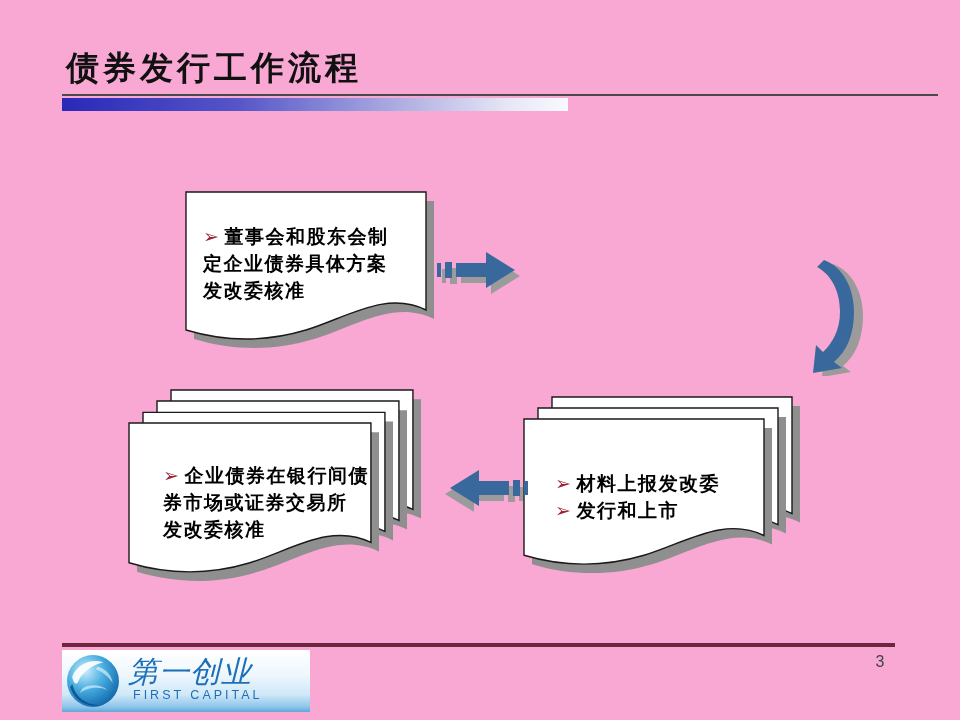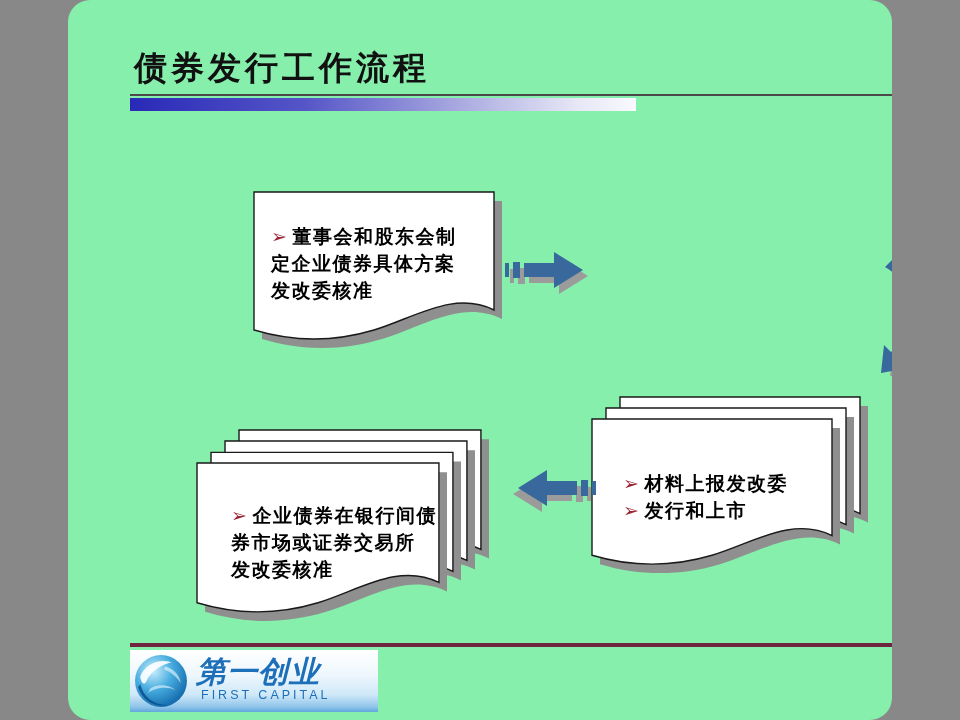--- a/index.html
+++ b/index.html
@@ -6,24 +6,23 @@
     --accent_blue:#38689C;
     --shadow_gray:#9B9B9B;
     --bullet_red:#9B2433;
     --title_bar_blue:#2929B8;
     --footer_line_maroon:#6E2640;
     --logo_blue:#1C6FB8;
   }
   *{margin:0;padding:0;box-sizing:border-box;}
   html,body{background:#888;}
   .slide{
-    position:relative;width:824px;height:720px;margin:0 auto;
-    background:#86efac;overflow:hidden;
+    position:relative;width:960px;height:720px;margin:0 auto;
+    background:#f9a8d4;overflow:hidden;
     font-family:"DejaVu Serif","Liberation Serif",serif;
-    border-radius:22px;
   }
   
   .title{
     position:absolute;left:66px;top:46px;
     font-size:33px;font-weight:bold;color:#111;letter-spacing:4px;
   }
   .title-underline{
     position:absolute;left:62px;top:94px;width:876px;height:2px;background:#4a4a4a;
   }
   .title-accent-bar{
@@ -54,21 +53,21 @@
     position:absolute;left:62px;top:643px;width:833px;height:4px;
     background:var(--footer_line_maroon);
   }
   .logo{
     position:absolute;left:62px;top:650px;width:248px;height:62px;
     background:linear-gradient(180deg,#ffffff 0%,#eef7fd 40%,#cfe8f8 72%,#8ec4ea 92%,#5fa8dc 100%);
   }
   .globe{position:absolute;left:4px;top:4px;}
   .logo-zh{
     position:absolute;left:66px;top:2px;
-    font-size:30px;font-weight:bold;color:var(--logo_blue);
+    font-size:30px;font-weight:normal;color:var(--logo_blue);
     letter-spacing:1px;font-style:italic;
   }
   .logo-en{
     position:absolute;left:71px;top:38px;
     font-family:"Liberation Sans","DejaVu Sans",sans-serif;
     font-size:12.5px;font-weight:normal;color:var(--logo_blue);letter-spacing:3px;
   }
   .page-number{
     position:absolute;left:870px;top:653px;width:20px;text-align:center;
     font-family:"Liberation Sans","DejaVu Sans",sans-serif;
@@ -149,21 +148,21 @@
       <div class="doc-line"><span class="bullet">➢</span><span>发行和上市</span></div>
     </div>
   </div>
 
   <svg class="arrow" style="left:444px;top:466px;" width="84" height="46" viewBox="0 0 84 46">
     <g transform="translate(84,0) scale(-1,1)">
         <use href="#striped-arrow"></use>
       </g>
   </svg>
 
-  <div class="doc-stack" style="left:128px;top:389px;width:305px;height:205px;margin-top:40px;">
+  <div class="doc-stack" style="left:128px;top:389px;width:305px;height:205px;">
     <svg class="doc-layer" style="left:42px;top:0" width="252" height="162" viewBox="0 0 250 160" preserveAspectRatio="none">
         <use href="#doc-shape"></use>
       </svg>
     <svg class="doc-layer" style="left:28px;top:11px" width="252" height="162" viewBox="0 0 250 160" preserveAspectRatio="none">
         <use href="#doc-shape"></use>
       </svg>
     <svg class="doc-layer" style="left:14px;top:22px" width="252" height="162" viewBox="0 0 250 160" preserveAspectRatio="false">
         <use href="#doc-shape"></use>
       </svg>
     <svg class="doc-layer" style="left:0;top:33px" width="252" height="162" viewBox="0 0 250 160" preserveAspectRatio="none">

